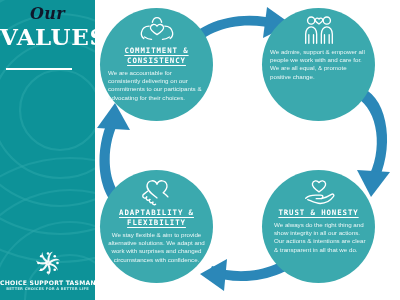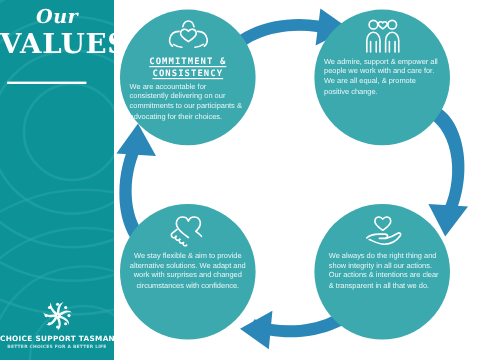--- a/index.html
+++ b/index.html
@@ -15,21 +15,21 @@
   .left-panel{
     position:absolute;left:0;top:0;width:95px;height:300px;
     background:#0d9298;overflow:hidden;
   }
   .rings{position:absolute;left:-90px;top:-40px;width:300px;height:380px;opacity:.55;}
   .rings2{position:absolute;left:-60px;top:150px;width:260px;height:300px;opacity:.5;}
 
   .title-our{
     position:absolute;left:0;top:4px;width:95px;text-align:center;
     font-family:"DejaVu Serif", serif;font-style:italic;font-weight:700;
-    color:#ffffff;font-size:16px;letter-spacing:.3px;z-index:4;
+    color:#0f172a;font-size:16px;letter-spacing:.3px;z-index:4;
   }
   .title-values{
     position:absolute;left:0;top:23px;width:103px;text-align:center;
     font-family:"DejaVu Serif", serif;font-weight:700;
     color:#ffffff;font-size:23px;letter-spacing:.6px;z-index:4;
     white-space:nowrap;
   }
   .title-rule{
     position:absolute;left:6px;top:68px;width:66px;height:1.6px;background:#ffffff;z-index:4;
   }
@@ -202,28 +202,31 @@
         <svg width="38" height="30" viewBox="0 0 48 38" fill="none" stroke="#ffffff" stroke-width="1.7" stroke-linecap="round" stroke-linejoin="round">
           <path d="M24,9 C21.5,3 13,3.5 11.5,10 C10,16.5 18,22 24,26.5"></path>
           <path d="M24,9 C26.5,3 35,3.5 36.5,10 c0.8,3.6 -1.5,7 -4.5,10"></path>
           <path d="M12,18 l-5,4 c-1.5,1.2 -1.3,3.3 0.3,4.3 c1.3,0.8 2.7,0.4 3.6,-0.5"></path>
           <path d="M11,25 c-1.2,1.2 -1,3 0.4,3.9 c1.2,0.8 2.6,0.5 3.5,-0.4"></path>
           <path d="M15,28.5 c-1.1,1.1 -0.9,2.8 0.4,3.6 c1.1,0.7 2.4,0.5 3.2,-0.3"></path>
           <path d="M19,31.8 c-0.9,0.9 -0.7,2.3 0.4,3 c1,0.6 2.1,0.4 2.8,-0.3"></path>
           <path d="M32,20 c2,1.5 4.5,3.6 5.8,5.2"></path>
         </svg>
       </div>
+      <div class="c-head">ADAPTABILITY &amp;
+FLEXIBILITY</div>
       <div class="c-body">We stay flexible &amp; aim to provide alternative solutions. We adapt and work with surprises and changed circumstances with confidence.</div>
     </div>
 
     <div class="circle c4">
       <div class="c-icon">
         <svg width="36" height="30" viewBox="0 0 46 38" fill="none" stroke="#ffffff" stroke-width="1.7" stroke-linecap="round" stroke-linejoin="round">
           <path d="M23,7 c-2.4,-3.6 -7.6,-2.8 -8.4,1.3 c-0.8,4 4.3,7.8 8.4,10.6 c4.1,-2.8 9.2,-6.6 8.4,-10.6 C30.6,4.2 25.4,3.4 23,7 Z"></path>
           <path d="M6,27 c4,-4 9,-4 13,-4 h6 c2,0 3,1 3,2.2 c0,1.3 -1,2.3 -2.6,2.3 h-6"></path>
           <path d="M26,27.5 c5,-1 9,-3 13,-5.5 c1.8,-1.1 4,0.8 2.6,2.7 c-3.6,5 -10,9 -17,9 c-6,0 -11,-3 -16,-5"></path>
         </svg>
       </div>
+      <div class="c-head">TRUST &amp; HONESTY</div>
       <div class="c-body">We always do the right thing and show integrity in all our actions. Our actions &amp; intentions are clear &amp; transparent in all that we do.</div>
     </div>
 
   </div>
 </div>
 
 </body></html>

